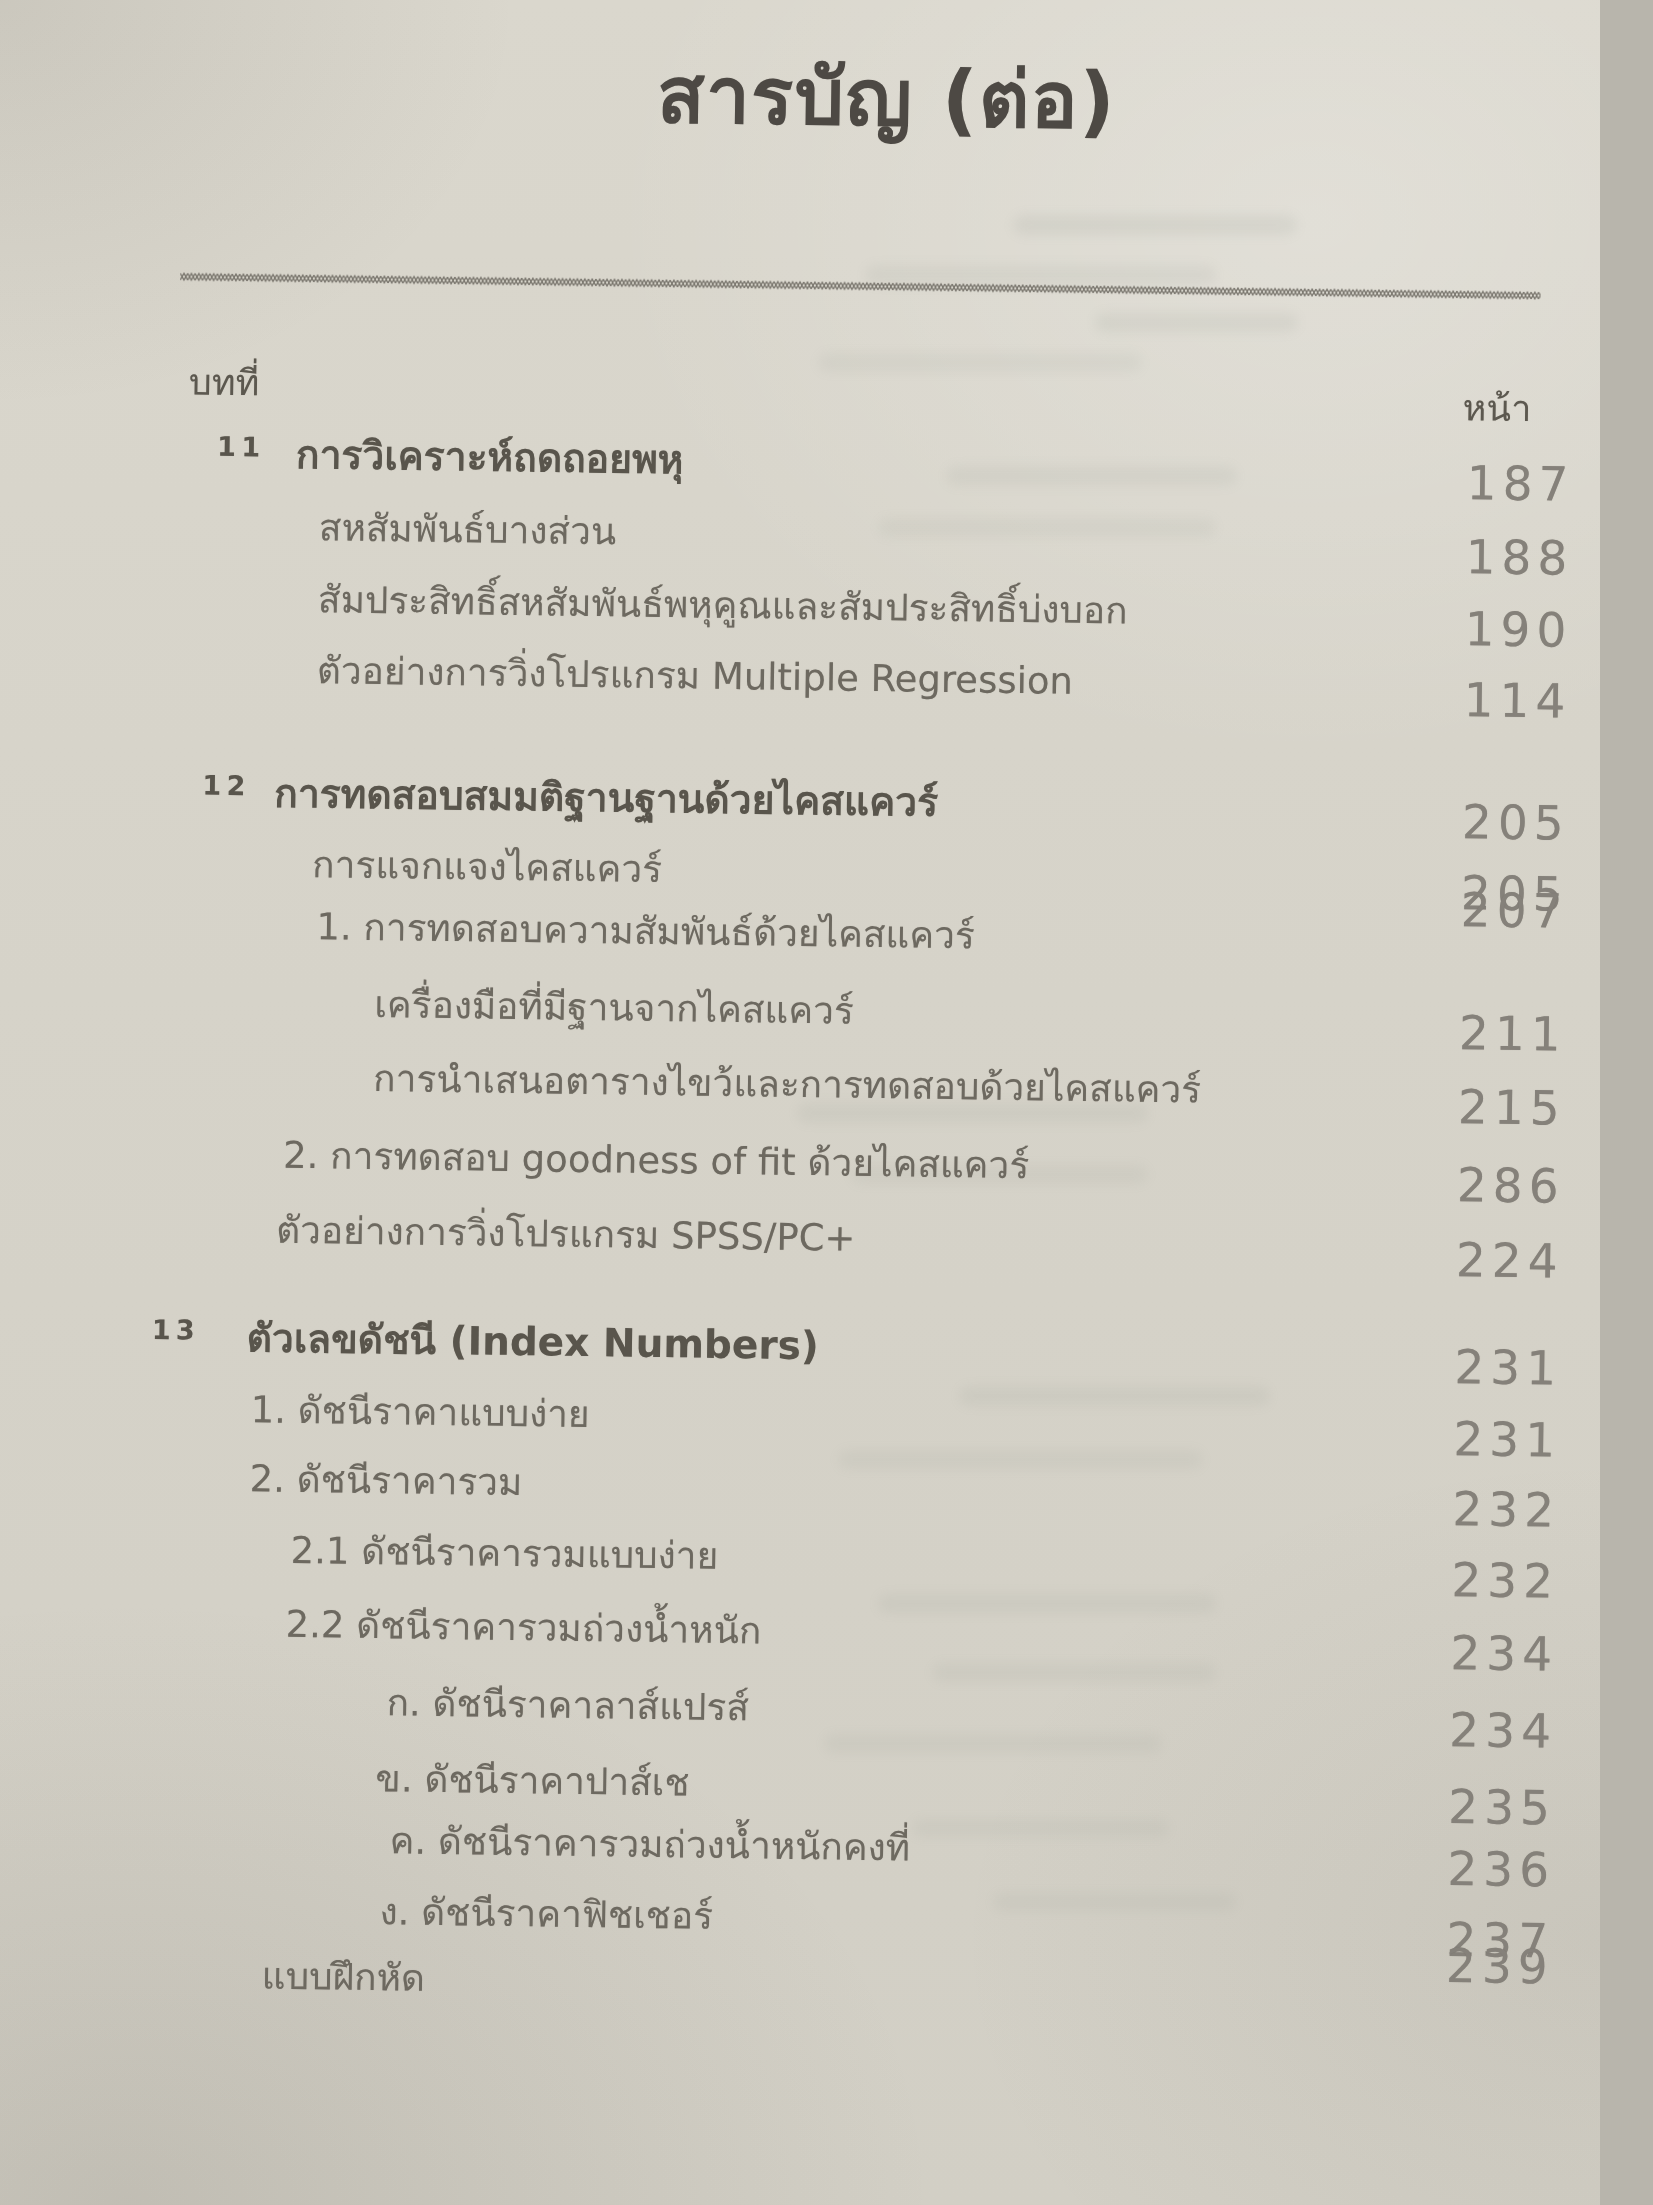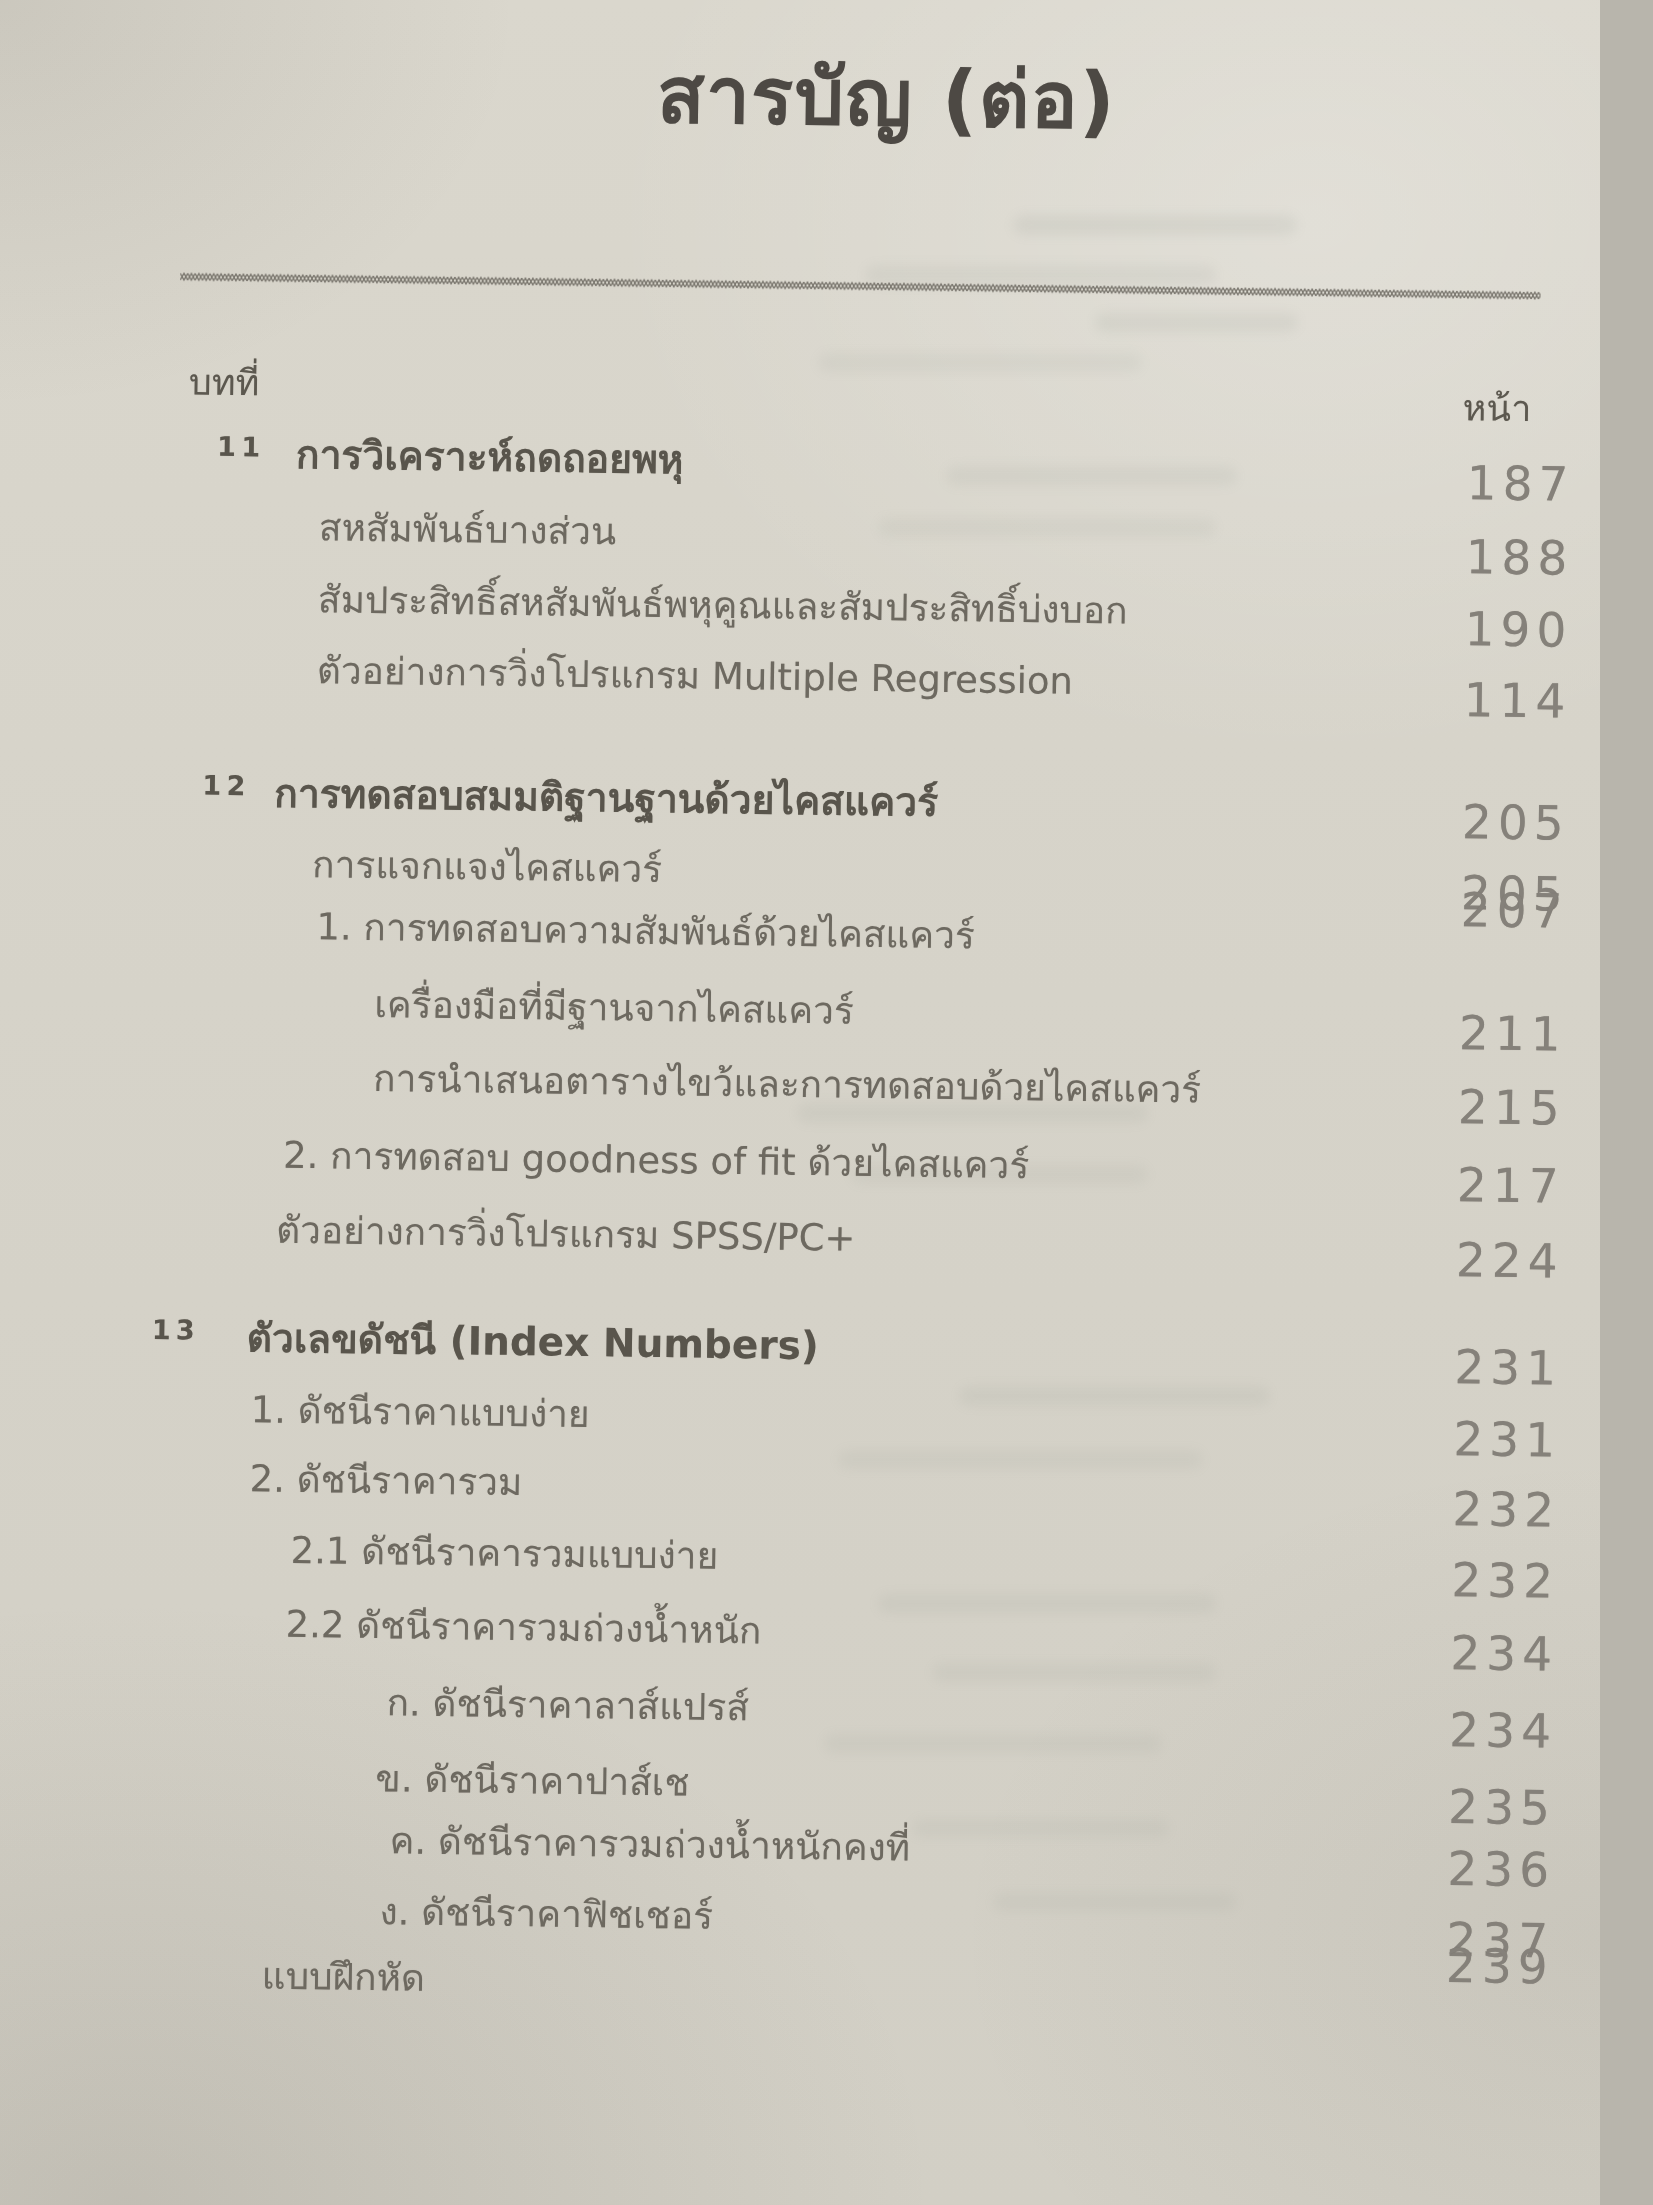--- a/index.html
+++ b/index.html
@@ -122,21 +122,21 @@
 
     <div class="t item p-c12i0">การแจกแจงไคสแควร์</div>
     <div class="t pageno p-c12i0p">205</div>
     <div class="t item p-c12i1">1.  การทดสอบความสัมพันธ์ด้วยไคสแควร์</div>
     <div class="t pageno p-c12i1p">207</div>
     <div class="t item p-c12i2">เครื่องมือที่มีฐานจากไคสแควร์</div>
     <div class="t pageno p-c12i2p">211</div>
     <div class="t item p-c12i3">การนำเสนอตารางไขว้และการทดสอบด้วยไคสแควร์</div>
     <div class="t pageno p-c12i3p">215</div>
     <div class="t item p-c12i4">2.  การทดสอบ goodness of fit ด้วยไคสแควร์</div>
-    <div class="t pageno p-c12i4p">217</div>
+    <div class="t pageno p-c12i4p">286</div>
     <div class="t item p-c12i5">ตัวอย่างการวิ่งโปรแกรม SPSS/PC+</div>
     <div class="t pageno p-c12i5p">224</div>
 
     <div class="t chnum  p-c13n">13</div>
     <div class="t chtitle p-c13t">ตัวเลขดัชนี (Index Numbers)</div>
     <div class="t pageno p-c13p">231</div>
 
     <div class="t item p-c13i0">1.  ดัชนีราคาแบบง่าย</div>
     <div class="t pageno p-c13i0p">231</div>
     <div class="t item p-c13i1">2.  ดัชนีราคารวม</div>

